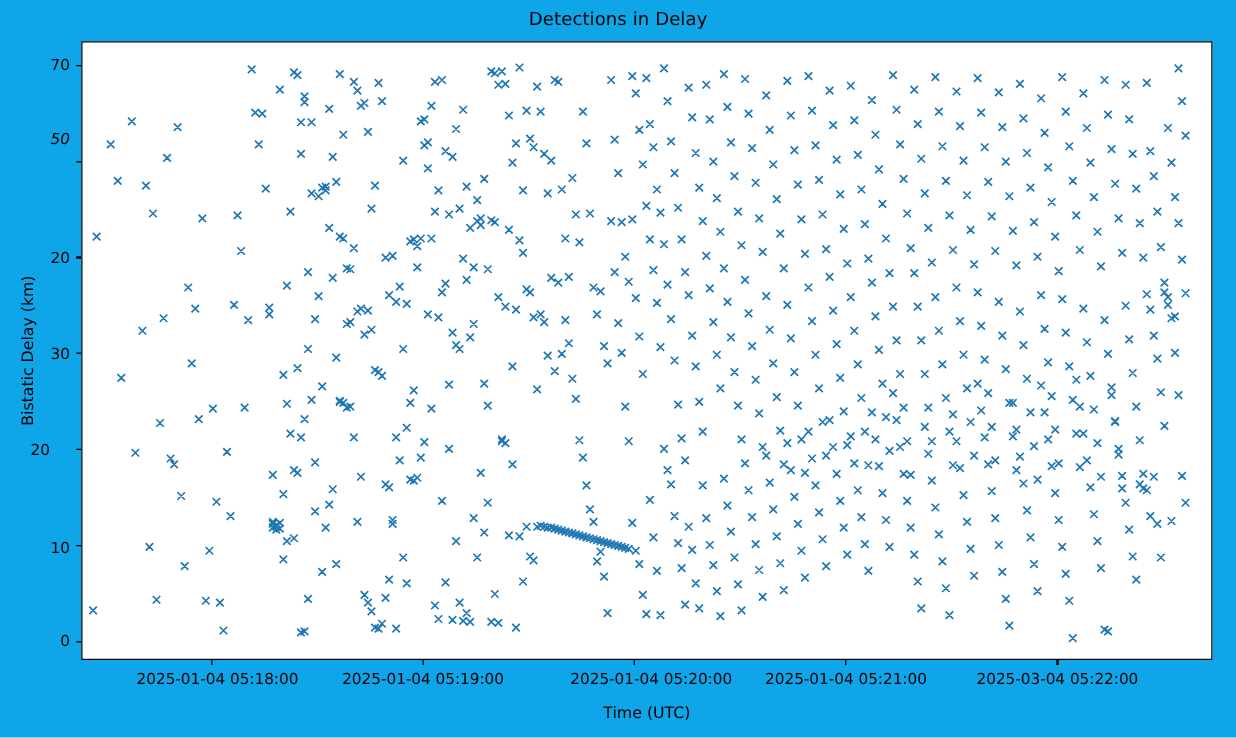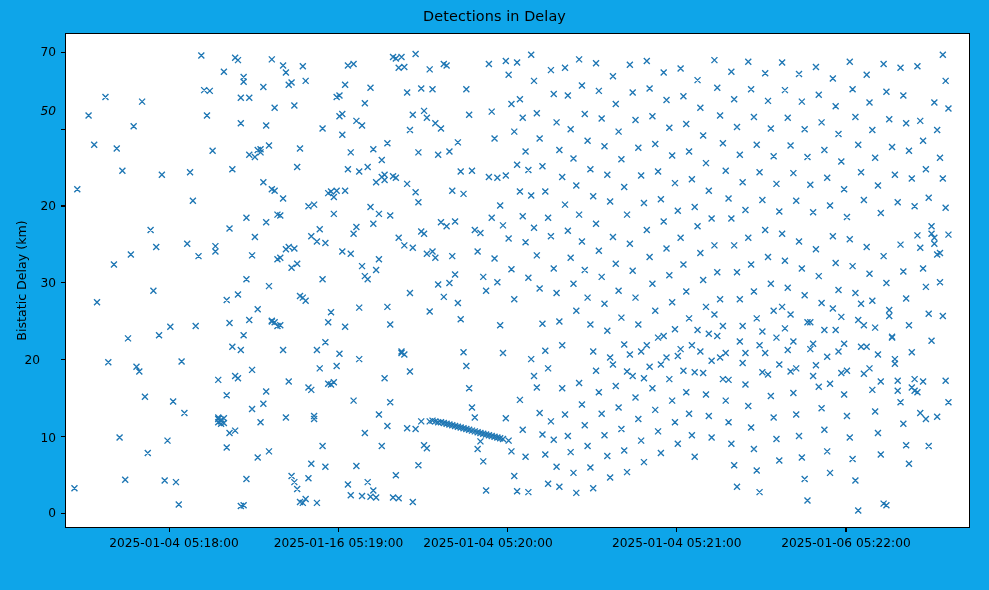--- a/index.html
+++ b/index.html
@@ -95,46 +95,47 @@
   }
 </style>
 </head>
 <body>
 
 <div id="figure">
 
   <div id="chart-title">Detections in Delay</div>
 
   <div id="ylabel">Bistatic Delay (km)</div>
+  <div id="xlabel">Time (UTC)</div>
 
   <div id="tick-layer">
       <div class="tick-mark ytick-mark" style="top: 512.896px;"></div>
       <div class="tick-label ytick-label" style="top: 513.396px; left: 20px; width: 36px;">0</div>
       <div class="tick-mark ytick-mark" style="top: 436.033px;"></div>
       <div class="tick-label ytick-label" style="top: 438px; left: 20px; width: 36px;">10</div>
       <div class="tick-mark ytick-mark" style="top: 359.169px;"></div>
       <div class="tick-label ytick-label" style="top: 359.669px; left: 4px; width: 36px;">20</div>
       <div class="tick-mark ytick-mark" style="top: 282.306px;"></div>
       <div class="tick-label ytick-label" style="top: 282.806px; left: 20px; width: 36px;">30</div>
       <div class="tick-mark ytick-mark" style="top: 205.443px;"></div>
       <div class="tick-label ytick-label" style="top: 205.943px; left: 20px; width: 36px;">20</div>
       <div class="tick-mark ytick-mark" style="top: 128.579px;"></div>
       <div class="tick-label ytick-label" style="top: 111px; left: 20px; width: 36px; font-style: italic;">50</div>
       <div class="tick-mark ytick-mark" style="top: 51.7158px;"></div>
       <div class="tick-label ytick-label" style="top: 52.2158px; left: 20px; width: 36px;">70</div>
       <div class="tick-mark xtick-mark" style="left: 168.815px;"></div>
       <div class="tick-label xtick-label" style="left: 174px; top: 536px;">2025-01-04 05:18:00</div>
       <div class="tick-mark xtick-mark" style="left: 337.974px;"></div>
-      <div class="tick-label xtick-label" style="left: 338.474px; top: 536px;">2025-01-16 05:19:00</div>
+      <div class="tick-label xtick-label" style="left: 338.474px; top: 536px;">2025-01-04 05:19:00</div>
       <div class="tick-mark xtick-mark" style="left: 507.132px;"></div>
-      <div class="tick-label xtick-label" style="left: 488px; top: 536px;">2025-01-04 05:20:00</div>
+      <div class="tick-label xtick-label" style="left: 521px; top: 536px;">2025-01-04 05:20:00</div>
       <div class="tick-mark xtick-mark" style="left: 676.291px;"></div>
       <div class="tick-label xtick-label" style="left: 676.791px; top: 536px;">2025-01-04 05:21:00</div>
       <div class="tick-mark xtick-mark" style="left: 845.45px;"></div>
-      <div class="tick-label xtick-label" style="left: 845.95px; top: 536px;">2025-01-06 05:22:00</div>
+      <div class="tick-label xtick-label" style="left: 845.95px; top: 536px;">2025-03-04 05:22:00</div>
     </div>
 
   <div id="axes">
     <svg id="plot-canvas" width="905" height="495" viewBox="0 0 905 495">
         <g stroke="#1f77b4" stroke-width="1.35" stroke-linecap="butt" fill="none">
           <path d="M5.46,451.26L11.46,457.26M5.46,457.26L11.46,451.26M8.28,152.26L14.28,158.26M8.28,158.26L14.28,152.26M19.55,78.48L25.55,84.48M19.55,84.48L25.55,78.48M25.19,107.68L31.19,113.68M25.19,113.68L31.19,107.68M28.01,265.25L34.01,271.25M28.01,271.25L34.01,265.25M36.47,60.03L42.47,66.03M36.47,66.03L42.47,60.03M39.29,325.21L45.29,331.21M39.29,331.21L45.29,325.21M44.93,227.59L50.93,233.59M44.93,233.59L50.93,227.59M47.75,111.53L53.75,117.53M47.75,117.53L53.75,111.53M50.57,400.53L56.57,406.53M50.57,406.53L56.57,400.53M53.39,133.82L59.39,139.82M53.39,139.82L59.39,133.82M56.21,442.81L62.21,448.81M56.21,448.81L62.21,442.81M59.02,301.38L65.02,307.38M59.02,307.38L65.02,301.38M61.84,217.60L67.84,223.60M61.84,223.60L67.84,217.60M64.66,89.24L70.66,95.24M64.66,95.24L70.66,89.24M67.48,329.82L73.48,335.82M67.48,335.82L73.48,329.82M70.30,334.43L76.30,340.43M70.30,340.43L76.30,334.43M73.12,64.64L79.12,70.64M73.12,70.64L79.12,64.64M75.94,359.80L81.94,365.80M75.94,365.80L81.94,359.80M78.76,415.91L84.76,421.91M78.76,421.91L84.76,415.91M81.58,193.00L87.58,199.00M81.58,199.00L87.58,193.00M84.40,253.72L90.40,259.72M84.40,259.72L90.40,253.72M87.22,209.91L93.22,215.91M87.22,215.91L93.22,209.91M90.04,298.30L96.04,304.30M90.04,304.30L96.04,298.30M92.86,137.66L98.86,143.66M92.86,143.66L98.86,137.66M95.68,443.58L101.68,449.58M95.68,449.58L101.68,443.58M98.50,403.61L104.50,409.61M98.50,409.61L104.50,403.61M101.31,289.85L107.31,295.85M101.31,295.85L107.31,289.85M104.13,364.41L110.13,370.41M104.13,370.41L110.13,364.41M106.95,445.11L112.95,451.11M106.95,451.11L112.95,445.11M109.77,467.40L115.77,473.40M109.77,473.40L115.77,467.40M112.59,324.44L118.59,330.44M112.59,330.44L118.59,324.44M115.41,375.94L121.41,381.94M115.41,381.94L121.41,375.94M118.23,206.84L124.23,212.84M118.23,212.84L124.23,206.84M121.05,135.35L127.05,141.35M121.05,141.35L127.05,135.35M123.87,163.79L129.87,169.79M123.87,169.79L129.87,163.79M126.69,289.08L132.69,295.08M126.69,295.08L132.69,289.08M129.51,219.14L135.51,225.14M129.51,225.14L135.51,219.14M132.33,18.52L138.33,24.52M132.33,24.52L138.33,18.52M135.15,53.11L141.15,59.11M135.15,59.11L141.15,53.11M137.97,78.48L143.97,84.48M137.97,84.48L143.97,78.48M140.79,53.88L146.79,59.88M140.79,59.88L146.79,53.88M143.60,113.83L149.60,119.83M143.60,119.83L149.60,113.83M146.42,214.52L152.42,220.52M146.42,220.52L152.42,214.52M146.42,209.14L152.42,215.14M146.42,215.14L152.42,209.14M149.24,342.89L155.24,348.89M149.24,348.89L155.24,342.89M149.24,385.16L155.24,391.16M149.24,391.16L155.24,385.16M149.24,382.09L155.24,388.09M149.24,388.09L155.24,382.09M149.24,380.55L155.24,386.55M149.24,386.55L155.24,380.55M152.06,383.62L158.06,389.62M152.06,389.62L158.06,383.62M152.06,386.70L158.06,392.70M152.06,392.70L158.06,386.70M152.06,382.85L158.06,388.85M152.06,388.85L158.06,382.85M152.06,384.39L158.06,390.39M152.06,390.39L158.06,384.39M154.88,385.93L160.88,391.93M154.88,391.93L160.88,385.93M154.88,381.32L160.88,387.32M154.88,387.32L160.88,381.32M154.88,34.66L160.88,40.66M154.88,40.66L160.88,34.66M157.70,262.95L163.70,268.95M157.70,268.95L163.70,262.95M157.70,358.26L163.70,364.26M157.70,364.26L163.70,358.26M157.70,410.52L163.70,416.52M157.70,416.52L163.70,410.52M160.52,191.46L166.52,197.46M160.52,197.46L166.52,191.46M160.52,286.01L166.52,292.01M160.52,292.01L166.52,286.01M160.52,395.92L166.52,401.92M160.52,401.92L166.52,395.92M163.34,309.83L169.34,315.83M163.34,315.83L169.34,309.83M163.34,132.28L169.34,138.28M163.34,138.28L169.34,132.28M166.16,20.83L172.16,26.83M166.16,26.83L172.16,20.83M166.16,339.04L172.16,345.04M166.16,345.04L172.16,339.04M166.16,393.61L172.16,399.61M166.16,399.61L172.16,393.61M168.98,23.13L174.98,29.13M168.98,29.13L174.98,23.13M168.98,257.57L174.98,263.57M168.98,263.57L174.98,257.57M168.98,341.35L174.98,347.35M168.98,347.35L174.98,341.35M171.80,60.80L177.80,66.80M171.80,66.80L177.80,60.80M171.80,86.16L177.80,92.16M171.80,92.16L177.80,86.16M171.80,312.91L177.80,318.91M171.80,318.91L177.80,312.91M171.80,468.94L177.80,474.94M171.80,474.94L177.80,468.94M174.62,40.04L180.62,46.04M174.62,46.04L180.62,40.04M174.62,44.66L180.62,50.66M174.62,50.66L180.62,44.66M174.62,298.30L180.62,304.30M174.62,304.30L180.62,298.30M174.62,468.17L180.62,474.17M174.62,474.17L180.62,468.17M177.44,180.70L183.44,186.70M177.44,186.70L183.44,180.70M177.44,242.19L183.44,248.19M177.44,248.19L183.44,242.19M177.44,442.04L183.44,448.04M177.44,448.04L183.44,442.04M180.26,60.80L186.26,66.80M180.26,66.80L186.26,60.80M180.26,117.68L186.26,123.68M180.26,123.68L186.26,117.68M180.26,282.93L186.26,288.93M180.26,288.93L186.26,282.93M183.07,218.37L189.07,224.37M183.07,224.37L189.07,218.37M183.07,332.89L189.07,338.89M183.07,338.89L189.07,332.89M183.07,372.09L189.07,378.09M183.07,378.09L189.07,372.09M185.89,199.92L191.89,205.92M185.89,205.92L191.89,199.92M185.89,119.98L191.89,125.98M185.89,125.98L191.89,119.98M188.71,113.06L194.71,119.06M188.71,119.06L194.71,113.06M188.71,272.17L194.71,278.17M188.71,278.17L194.71,272.17M188.71,420.52L194.71,426.52M188.71,426.52L194.71,420.52M191.53,112.30L197.53,118.30M191.53,118.30L197.53,112.30M191.53,115.37L197.53,121.37M191.53,121.37L197.53,115.37M191.53,385.16L197.53,391.16M191.53,391.16L197.53,385.16M194.35,50.04L200.35,56.04M194.35,56.04L200.35,50.04M194.35,145.35L200.35,151.35M194.35,151.35L200.35,145.35M194.35,366.71L200.35,372.71M194.35,372.71L200.35,366.71M197.17,88.47L203.17,94.47M197.17,94.47L203.17,88.47M197.17,185.32L203.17,191.32M197.17,191.32L203.17,185.32M197.17,354.41L203.17,360.41M197.17,360.41L203.17,354.41M199.99,108.45L205.99,114.45M199.99,114.45L205.99,108.45M199.99,249.11L205.99,255.11M199.99,255.11L205.99,249.11M199.99,414.37L205.99,420.37M199.99,420.37L205.99,414.37M202.81,22.36L208.81,28.36M202.81,28.36L208.81,22.36M202.81,152.26L208.81,158.26M202.81,158.26L208.81,152.26M202.81,284.47L208.81,290.47M202.81,290.47L208.81,284.47M202.81,283.70L208.81,289.70M202.81,289.70L208.81,283.70M205.63,70.79L211.63,76.79M205.63,76.79L211.63,70.79M205.63,153.80L211.63,159.80M205.63,159.80L211.63,153.80M205.63,285.24L211.63,291.24M205.63,291.24L211.63,285.24M208.45,177.63L214.45,183.63M208.45,183.63L214.45,177.63M208.45,222.21L214.45,228.21M208.45,228.21L214.45,222.21M208.45,289.08L214.45,295.08M208.45,295.08L214.45,289.08M211.27,178.40L217.27,184.40M211.27,184.40L217.27,178.40M211.27,220.67L217.27,226.67M211.27,226.67L217.27,220.67M211.27,288.31L217.27,294.31M211.27,294.31L217.27,288.31M214.09,28.51L220.09,34.51M214.09,34.51L220.09,28.51M214.09,161.49L220.09,167.49M214.09,167.49L220.09,161.49M214.09,312.91L220.09,318.91M214.09,318.91L220.09,312.91M216.91,35.43L222.91,41.43M216.91,41.43L222.91,35.43M216.91,212.22L222.91,218.22M216.91,218.22L222.91,212.22M216.91,380.55L222.91,386.55M216.91,386.55L222.91,380.55M219.73,47.73L225.73,53.73M219.73,53.73L225.73,47.73M219.73,209.91L225.73,215.91M219.73,215.91L225.73,209.91M219.73,344.42L225.73,350.42M219.73,350.42L225.73,344.42M222.55,45.42L228.55,51.42M222.55,51.42L228.55,45.42M222.55,230.66L228.55,236.66M222.55,236.66L228.55,230.66M222.55,438.96L228.55,444.96M222.55,444.96L228.55,438.96M225.36,68.48L231.36,74.48M225.36,74.48L231.36,68.48M225.36,211.45L231.36,217.45M225.36,217.45L231.36,211.45M225.36,445.11L231.36,451.11M225.36,451.11L231.36,445.11M228.18,129.97L234.18,135.97M228.18,135.97L234.18,129.97M228.18,226.82L234.18,232.82M228.18,232.82L234.18,226.82M228.18,452.03L234.18,458.03M228.18,458.03L234.18,452.03M231.00,111.53L237.00,117.53M231.00,117.53L237.00,111.53M231.00,259.10L237.00,265.10M231.00,265.10L237.00,259.10M231.00,465.10L237.00,471.10M231.00,471.10L237.00,465.10M233.82,29.28L239.82,35.28M233.82,35.28L239.82,29.28M233.82,260.64L239.82,266.64M233.82,266.64L239.82,260.64M233.82,465.87L239.82,471.87M233.82,471.87L239.82,465.87M236.64,43.89L242.64,49.89M236.64,49.89L242.64,43.89M236.64,263.72L242.64,269.72M236.64,269.72L242.64,263.72M236.64,462.02L242.64,468.02M236.64,468.02L242.64,462.02M239.46,169.17L245.46,175.17M239.46,175.17L245.46,169.17M239.46,350.57L245.46,356.57M239.46,356.57L245.46,350.57M239.46,441.27L245.46,447.27M239.46,447.27L245.46,441.27M242.28,199.15L248.28,205.15M242.28,205.15L248.28,199.15M242.28,352.88L248.28,358.88M242.28,358.88L248.28,352.88M242.28,426.67L248.28,432.67M242.28,432.67L248.28,426.67M245.10,167.64L251.10,173.64M245.10,173.64L251.10,167.64M245.10,379.01L251.10,385.01M245.10,385.01L251.10,379.01M245.10,382.09L251.10,388.09M245.10,388.09L251.10,382.09M247.92,204.53L253.92,210.53M247.92,210.53L253.92,204.53M247.92,312.91L253.92,318.91M247.92,318.91L253.92,312.91M247.92,465.87L253.92,471.87M247.92,471.87L253.92,465.87M250.74,192.23L256.74,198.23M250.74,198.23L256.74,192.23M250.74,331.36L256.74,337.36M250.74,337.36L256.74,331.36M253.56,91.54L259.56,97.54M253.56,97.54L259.56,91.54M253.56,242.19L259.56,248.19M253.56,248.19L259.56,242.19M253.56,408.99L259.56,414.99M253.56,414.99L259.56,408.99M256.38,206.07L262.38,212.07M256.38,212.07L262.38,206.07M256.38,305.22L262.38,311.22M256.38,311.22L262.38,305.22M256.38,429.74L262.38,435.74M256.38,435.74L262.38,429.74M259.20,156.11L265.20,162.11M259.20,162.11L265.20,156.11M259.20,285.24L265.20,291.24M259.20,291.24L265.20,285.24M259.20,346.73L265.20,352.73M259.20,352.73L265.20,346.73M262.02,154.57L268.02,160.57M262.02,160.57L268.02,154.57M262.02,275.25L268.02,281.25M262.02,281.25L268.02,275.25M262.02,347.50L268.02,353.50M262.02,353.50L268.02,347.50M264.83,159.95L270.83,165.95M264.83,165.95L270.83,159.95M264.83,176.86L270.83,182.86M264.83,182.86L270.83,176.86M264.83,345.19L270.83,351.19M264.83,351.19L270.83,345.19M267.65,60.03L273.65,66.03M267.65,66.03L273.65,60.03M267.65,153.80L273.65,159.80M267.65,159.80L273.65,153.80M267.65,329.05L273.65,335.05M267.65,335.05L273.65,329.05M270.47,58.49L276.47,64.49M270.47,64.49L276.47,58.49M270.47,79.24L276.47,85.24M270.47,85.24L276.47,79.24M270.47,316.75L276.47,322.75M270.47,322.75L276.47,316.75M273.29,97.69L279.29,103.69M273.29,103.69L279.29,97.69M273.29,76.94L279.29,82.94M273.29,82.94L279.29,76.94M273.29,214.52L279.29,220.52M273.29,220.52L279.29,214.52M276.11,47.73L282.11,53.73M276.11,53.73L282.11,47.73M276.11,153.80L282.11,159.80M276.11,159.80L282.11,153.80M276.11,289.85L282.11,295.85M276.11,295.85L282.11,289.85M278.93,28.51L284.93,34.51M278.93,34.51L284.93,28.51M278.93,132.28L284.93,138.28M278.93,138.28L284.93,132.28M278.93,447.42L284.93,453.42M278.93,453.42L284.93,447.42M281.75,115.37L287.75,121.37M281.75,121.37L287.75,115.37M281.75,216.83L287.75,222.83M281.75,222.83L287.75,216.83M281.75,458.18L287.75,464.18M281.75,464.18L287.75,458.18M284.57,26.98L290.57,32.98M284.57,32.98L290.57,26.98M284.57,196.84L290.57,202.84M284.57,202.84L290.57,196.84M284.57,363.64L290.57,369.64M284.57,369.64L290.57,363.64M287.39,83.86L293.39,89.86M287.39,89.86L293.39,83.86M287.39,189.93L293.39,195.93M287.39,195.93L293.39,189.93M287.39,428.97L293.39,434.97M287.39,434.97L293.39,428.97M290.21,134.59L296.21,140.59M290.21,140.59L296.21,134.59M290.21,270.63L296.21,276.63M290.21,276.63L296.21,270.63M290.21,322.13L296.21,328.13M290.21,328.13L296.21,322.13M293.03,88.47L299.03,94.47M293.03,94.47L299.03,88.47M293.03,229.13L299.03,235.13M293.03,235.13L299.03,229.13M293.03,458.95L299.03,464.95M293.03,464.95L299.03,458.95M295.85,66.18L301.85,72.18M295.85,72.18L301.85,66.18M295.85,239.12L301.85,245.12M295.85,245.12L301.85,239.12M295.85,395.92L301.85,401.92M295.85,401.92L301.85,395.92M298.67,129.97L304.67,135.97M298.67,135.97L304.67,129.97M298.67,242.19L304.67,248.19M298.67,248.19L304.67,242.19M298.67,445.11L304.67,451.11M298.67,451.11L304.67,445.11M301.49,50.80L307.49,56.80M301.49,56.80L307.49,50.80M301.49,169.94L307.49,175.94M301.49,175.94L307.49,169.94M301.49,459.72L307.49,465.72M301.49,465.72L307.49,459.72M304.31,112.30L310.31,118.30M304.31,118.30L310.31,112.30M304.31,186.85L310.31,192.85M304.31,192.85L310.31,186.85M304.31,453.57L310.31,459.57M304.31,459.57L310.31,453.57M307.12,145.35L313.12,151.35M307.12,151.35L313.12,145.35M307.12,232.97L313.12,238.97M307.12,238.97L313.12,232.97M307.12,460.49L313.12,466.49M307.12,466.49L313.12,460.49M309.94,176.86L315.94,182.86M309.94,182.86L315.94,176.86M309.94,222.21L315.94,228.21M309.94,228.21L315.94,222.21M309.94,377.47L315.94,383.47M309.94,383.47L315.94,377.47M312.76,123.06L318.76,129.06M312.76,129.06L318.76,123.06M312.76,139.97L318.76,145.97M312.76,145.97L318.76,139.97M312.76,408.99L318.76,414.99M312.76,414.99L318.76,408.99M315.58,143.04L321.58,149.04M315.58,149.04L321.58,143.04M315.58,137.66L321.58,143.66M315.58,143.66L321.58,137.66M315.58,341.35L321.58,347.35M315.58,347.35L321.58,341.35M318.40,106.15L324.40,112.15M318.40,112.15L324.40,106.15M318.40,269.86L324.40,275.86M318.40,275.86L324.40,269.86M318.40,389.00L324.40,395.00M318.40,395.00L324.40,389.00M321.22,178.40L327.22,184.40M321.22,184.40L327.22,178.40M321.22,287.54L327.22,293.54M321.22,293.54L327.22,287.54M321.22,365.18L327.22,371.18M321.22,371.18L327.22,365.18M324.04,20.06L330.04,26.06M324.04,26.06L330.04,20.06M324.04,139.20L330.04,145.20M324.04,145.20L330.04,139.20M324.04,460.49L330.04,466.49M324.04,466.49L330.04,460.49M326.86,21.60L332.86,27.60M326.86,27.60L332.86,21.60M326.86,140.73L332.86,146.73M326.86,146.73L332.86,140.73M326.86,438.20L332.86,444.20M326.86,444.20L332.86,438.20M329.68,30.82L335.68,36.82M329.68,36.82L335.68,30.82M329.68,200.69L335.68,206.69M329.68,206.69L335.68,200.69M329.68,461.25L335.68,467.25M329.68,467.25L335.68,461.25M332.50,20.06L338.50,26.06M332.50,26.06L338.50,20.06M332.50,314.45L338.50,320.45M332.50,320.45L338.50,314.45M332.50,315.98L338.50,321.98M332.50,321.98L338.50,315.98M335.32,30.05L341.32,36.05M335.32,36.05L341.32,30.05M335.32,208.37L341.32,214.37M335.32,214.37L341.32,208.37M335.32,317.52L341.32,323.52M335.32,323.52L341.32,317.52M338.14,55.42L344.14,61.42M338.14,61.42L344.14,55.42M338.14,146.88L344.14,152.88M338.14,152.88L344.14,146.88M338.14,391.31L344.14,397.31M338.14,397.31L344.14,391.31M340.96,93.08L346.96,99.08M340.96,99.08L346.96,93.08M340.96,256.03L346.96,262.03M340.96,262.03L346.96,256.03M340.96,334.43L346.96,340.43M340.96,340.43L346.96,334.43M343.78,77.71L349.78,83.71M343.78,83.71L349.78,77.71M343.78,210.68L349.78,216.68M343.78,216.68L349.78,210.68M343.78,465.10L349.78,471.10M343.78,471.10L349.78,465.10M346.60,16.98L352.60,22.98M346.60,22.98L352.60,16.98M346.60,155.34L352.60,161.34M346.60,161.34L352.60,155.34M346.60,392.08L352.60,398.08M346.60,398.08L352.60,392.08M349.41,115.37L355.41,121.37M349.41,121.37L355.41,115.37M349.41,165.33L355.41,171.33M349.41,171.33L355.41,165.33M349.41,428.20L355.41,434.20M349.41,434.20L355.41,428.20M352.23,51.57L358.23,57.57M352.23,57.57L358.23,51.57M352.23,194.54L358.23,200.54M352.23,200.54L358.23,194.54M352.23,384.39L358.23,390.39M352.23,390.39L358.23,384.39M355.05,73.86L361.05,79.86M355.05,79.86L361.05,73.86M355.05,196.84L361.05,202.84M355.05,202.84L361.05,196.84M355.05,408.22L361.05,414.22M355.05,414.22L361.05,408.22M357.87,80.78L363.87,86.78M357.87,86.78L363.87,80.78M357.87,216.83L363.87,222.83M357.87,222.83L363.87,216.83M357.87,411.29L363.87,417.29M357.87,417.29L363.87,411.29M360.69,32.36L366.69,38.36M360.69,38.36L366.69,32.36M360.69,274.48L366.69,280.48M360.69,280.48L366.69,274.48M360.69,384.39L366.69,390.39M360.69,390.39L366.69,384.39M363.51,52.34L369.51,58.34M363.51,58.34L369.51,52.34M363.51,214.52L369.51,220.52M363.51,220.52L369.51,214.52M363.51,383.62L369.51,389.62M363.51,389.62L369.51,383.62M366.33,86.16L372.33,92.16M366.33,92.16L372.33,86.16M366.33,220.67L372.33,226.67M366.33,226.67L372.33,220.67M366.33,384.39L372.33,390.39M366.33,390.39L372.33,384.39M369.15,117.68L375.15,123.68M369.15,123.68L375.15,117.68M369.15,247.57L375.15,253.57M369.15,253.57L375.15,247.57M369.15,385.16L375.15,391.16M369.15,391.16L375.15,385.16M371.97,91.54L377.97,97.54M371.97,97.54L377.97,91.54M371.97,185.32L377.97,191.32M371.97,191.32L377.97,185.32M371.97,385.16L377.97,391.16M371.97,391.16L377.97,385.16M374.79,26.98L380.79,32.98M374.79,32.98L380.79,26.98M374.79,259.87L380.79,265.87M374.79,265.87L380.79,259.87M374.79,385.93L380.79,391.93M374.79,391.93L380.79,385.93M377.61,28.51L383.61,34.51M377.61,34.51L383.61,28.51M377.61,189.16L383.61,195.16M377.61,195.16L383.61,189.16M377.61,386.70L383.61,392.70M377.61,392.70L383.61,386.70M380.43,114.60L386.43,120.60M380.43,120.60L386.43,114.60M380.43,246.04L386.43,252.04M380.43,252.04L386.43,246.04M380.43,387.47L386.43,393.47M380.43,393.47L386.43,387.47M383.25,153.80L389.25,159.80M383.25,159.80L389.25,153.80M383.25,219.14L389.25,225.14M383.25,225.14L389.25,219.14M383.25,388.23L389.25,394.23M383.25,394.23L389.25,388.23M386.07,184.55L392.07,190.55M386.07,190.55L392.07,184.55M386.07,237.58L392.07,243.58M386.07,243.58L392.07,237.58M386.07,389.00L392.07,395.00M386.07,395.00L392.07,389.00M388.88,105.38L394.88,111.38M388.88,111.38L394.88,105.38M388.88,266.02L394.88,272.02M388.88,272.02L394.88,266.02M388.88,389.77L394.88,395.77M388.88,395.77L394.88,389.77M391.70,134.59L397.70,140.59M391.70,140.59L397.70,134.59M391.70,282.16L397.70,288.16M391.70,288.16L397.70,282.16M391.70,390.54L397.70,396.54M391.70,396.54L397.70,390.54M394.52,156.88L400.52,162.88M394.52,162.88L400.52,156.88M394.52,315.21L400.52,321.21M394.52,321.21L400.52,315.21M394.52,391.31L400.52,397.31M394.52,397.31L400.52,391.31M397.34,52.34L403.34,58.34M397.34,58.34L403.34,52.34M397.34,329.05L403.34,335.05M397.34,335.05L403.34,329.05M397.34,392.08L403.34,398.08M397.34,398.08L403.34,392.08M400.16,77.71L406.16,83.71M400.16,83.71L406.16,77.71M400.16,351.34L406.16,357.34M400.16,357.34L406.16,351.34M400.16,392.85L406.16,398.85M400.16,398.85L406.16,392.85M402.98,133.82L408.98,139.82M402.98,139.82L408.98,133.82M402.98,370.56L408.98,376.56M402.98,376.56L408.98,370.56M402.98,393.61L408.98,399.61M402.98,399.61L408.98,393.61M405.80,193.00L411.80,199.00M405.80,199.00L411.80,193.00M405.80,380.55L411.80,386.55M405.80,386.55L411.80,380.55M405.80,394.38L411.80,400.38M405.80,400.38L411.80,394.38M408.62,214.52L414.62,220.52M408.62,220.52L414.62,214.52M408.62,412.06L414.62,418.06M408.62,418.06L414.62,412.06M408.62,395.15L414.62,401.15M408.62,401.15L414.62,395.15M411.44,196.08L417.44,202.08M411.44,202.08L417.44,196.08M411.44,404.38L417.44,410.38M411.44,410.38L417.44,404.38M411.44,395.92L417.44,401.92M411.44,401.92L417.44,395.92M414.26,239.89L420.26,245.89M414.26,245.89L420.26,239.89M414.26,424.36L420.26,430.36M414.26,430.36L420.26,424.36M414.26,396.69L420.26,402.69M414.26,402.69L420.26,396.69M417.08,253.72L423.08,259.72M417.08,259.72L423.08,253.72M417.08,453.57L423.08,459.57M417.08,459.57L423.08,453.57M417.08,397.46L423.08,403.46M417.08,403.46L423.08,397.46M419.90,26.98L425.90,32.98M419.90,32.98L425.90,26.98M419.90,139.97L425.90,145.97M419.90,145.97L425.90,139.97M419.90,398.23L425.90,404.23M419.90,404.23L425.90,398.23M422.72,74.63L428.72,80.63M422.72,80.63L428.72,74.63M422.72,180.70L428.72,186.70M422.72,186.70L428.72,180.70M422.72,399.00L428.72,405.00M422.72,405.00L428.72,399.00M425.54,101.53L431.54,107.53M425.54,107.53L431.54,101.53M425.54,221.44L431.54,227.44M425.54,227.44L431.54,221.44M425.54,399.76L431.54,405.76M425.54,405.76L431.54,399.76M428.36,140.73L434.36,146.73M428.36,146.73L434.36,140.73M428.36,245.27L434.36,251.27M428.36,251.27L434.36,245.27M428.36,400.53L434.36,406.53M428.36,406.53L434.36,400.53M431.17,168.41L437.17,174.41M431.17,174.41L437.17,168.41M431.17,288.31L437.17,294.31M431.17,294.31L437.17,288.31M431.17,401.30L437.17,407.30M431.17,407.30L437.17,401.30M433.99,188.39L439.99,194.39M433.99,194.39L439.99,188.39M433.99,315.98L439.99,321.98M433.99,321.98L439.99,315.98M433.99,402.07L439.99,408.07M433.99,408.07L439.99,402.07M436.81,23.90L442.81,29.90M436.81,29.90L442.81,23.90M436.81,138.43L442.81,144.43M436.81,144.43L442.81,138.43M436.81,381.32L442.81,387.32M436.81,387.32L442.81,381.32M439.63,37.74L445.63,43.74M439.63,43.74L445.63,37.74M439.63,201.46L445.63,207.46M439.63,207.46L445.63,201.46M439.63,403.61L445.63,409.61M439.63,409.61L445.63,403.61M442.45,66.95L448.45,72.95M442.45,72.95L448.45,66.95M442.45,232.20L448.45,238.20M442.45,238.20L448.45,232.20M442.45,414.37L448.45,420.37M442.45,420.37L448.45,414.37M445.27,94.62L451.27,100.62M445.27,100.62L451.27,94.62M445.27,262.18L451.27,268.18M445.27,268.18L451.27,262.18M445.27,438.96L451.27,444.96M445.27,444.96L451.27,438.96M448.09,25.44L454.09,31.44M448.09,31.44L454.09,25.44M448.09,127.67L454.09,133.67M448.09,133.67L454.09,127.67M448.09,454.34L454.09,460.34M448.09,460.34L454.09,454.34M450.91,62.33L456.91,68.33M450.91,68.33L456.91,62.33M450.91,154.57L456.91,160.57M450.91,160.57L456.91,154.57M450.91,362.87L456.91,368.87M450.91,368.87L456.91,362.87M453.73,80.78L459.73,86.78M453.73,86.78L459.73,80.78M453.73,179.17L459.73,185.17M453.73,185.17L459.73,179.17M453.73,392.85L459.73,398.85M453.73,398.85L459.73,392.85M456.55,114.60L462.55,120.60M456.55,120.60L462.55,114.60M456.55,205.30L462.55,211.30M456.55,211.30L462.55,205.30M456.55,419.75L462.55,425.75M456.55,425.75L462.55,419.75M459.37,133.05L465.37,139.05M459.37,139.05L465.37,133.05M459.37,240.66L465.37,246.66M459.37,246.66L465.37,240.66M459.37,455.11L465.37,461.11M459.37,461.11L465.37,455.11M462.19,17.75L468.19,23.75M462.19,23.75L468.19,17.75M462.19,158.41L468.19,164.41M462.19,164.41L468.19,158.41M462.19,322.13L468.19,328.13M462.19,328.13L468.19,322.13M465.01,43.89L471.01,49.89M465.01,49.89L471.01,43.89M465.01,190.70L471.01,196.70M465.01,196.70L471.01,190.70M465.01,339.04L471.01,345.04M465.01,345.04L471.01,339.04M467.83,76.17L473.83,82.17M467.83,82.17L473.83,76.17M467.83,218.37L473.83,224.37M467.83,224.37L473.83,218.37M467.83,350.57L473.83,356.57M467.83,356.57L473.83,350.57M470.64,101.53L476.64,107.53M470.64,107.53L476.64,101.53M470.64,251.42L476.64,257.42M470.64,257.42L476.64,251.42M470.64,375.94L476.64,381.94M470.64,381.94L476.64,375.94M473.46,129.20L479.46,135.20M473.46,135.20L479.46,129.20M473.46,286.77L479.46,292.77M473.46,292.77L479.46,286.77M473.46,397.46L479.46,403.46M473.46,403.46L479.46,397.46M476.28,154.57L482.28,160.57M476.28,160.57L482.28,154.57M476.28,313.68L482.28,319.68M476.28,319.68L482.28,313.68M476.28,417.44L482.28,423.44M476.28,423.44L482.28,417.44M479.10,180.70L485.10,186.70M479.10,186.70L485.10,180.70M479.10,331.36L485.10,337.36M479.10,337.36L485.10,331.36M479.10,446.65L485.10,452.65M479.10,452.65L485.10,446.65M481.92,33.13L487.92,39.13M481.92,39.13L487.92,33.13M481.92,199.15L487.92,205.15M481.92,205.15L487.92,199.15M481.92,384.39L487.92,390.39M481.92,390.39L487.92,384.39M484.74,56.95L490.74,62.95M484.74,62.95L490.74,56.95M484.74,231.43L490.74,237.43M484.74,237.43L490.74,231.43M484.74,402.84L490.74,408.84M484.74,408.84L490.74,402.84M487.56,85.39L493.56,91.39M487.56,91.39L493.56,85.39M487.56,256.03L493.56,262.03M487.56,262.03L493.56,256.03M487.56,429.74L493.56,435.74M487.56,435.74L493.56,429.74M490.38,113.06L496.38,119.06M490.38,119.06L496.38,113.06M490.38,284.47L496.38,290.47M490.38,290.47L496.38,284.47M490.38,449.73L496.38,455.73M490.38,455.73L496.38,449.73M493.20,139.97L499.20,145.97M493.20,145.97L499.20,139.97M493.20,308.30L499.20,314.30M493.20,314.30L499.20,308.30M493.20,351.34L499.20,357.34M493.20,357.34L499.20,351.34M496.02,30.82L502.02,36.82M496.02,36.82L502.02,30.82M496.02,167.64L502.02,173.64M496.02,173.64L502.02,167.64M496.02,377.47L502.02,383.47M496.02,383.47L502.02,377.47M498.84,58.49L504.84,64.49M498.84,64.49L504.84,58.49M498.84,193.77L504.84,199.77M498.84,199.77L504.84,193.77M498.84,399.00L504.84,405.00M498.84,405.00L504.84,399.00M501.66,92.31L507.66,98.31M501.66,98.31L507.66,92.31M501.66,220.67L507.66,226.67M501.66,226.67L507.66,220.67M501.66,415.14L507.66,421.14M501.66,421.14L507.66,415.14M504.48,121.52L510.48,127.52M504.48,127.52L510.48,121.52M504.48,246.81L510.48,252.81M504.48,252.81L510.48,246.81M504.48,435.89L510.48,441.89M504.48,441.89L510.48,435.89M507.30,148.42L513.30,154.42M507.30,154.42L513.30,148.42M507.30,273.71L513.30,279.71M507.30,279.71L513.30,273.71M507.30,455.87L513.30,461.87M507.30,461.87L513.30,455.87M510.12,22.36L516.12,28.36M510.12,28.36L516.12,22.36M510.12,177.63L516.12,183.63M510.12,183.63L516.12,177.63M510.12,345.96L516.12,351.96M510.12,351.96L516.12,345.96M512.93,48.50L518.93,54.50M512.93,54.50L518.93,48.50M512.93,204.53L518.93,210.53M512.93,210.53L518.93,204.53M512.93,367.48L518.93,373.48M512.93,373.48L518.93,367.48M515.75,76.94L521.75,82.94M515.75,82.94L521.75,76.94M515.75,232.97L521.75,238.97M515.75,238.97L521.75,232.97M515.75,388.23L521.75,394.23M515.75,394.23L521.75,388.23M518.57,103.84L524.57,109.84M518.57,109.84L524.57,103.84M518.57,260.64L524.57,266.64M518.57,266.64L524.57,260.64M518.57,408.99L524.57,414.99M518.57,414.99L524.57,408.99M521.39,132.28L527.39,138.28M521.39,138.28L527.39,132.28M521.39,287.54L527.39,293.54M521.39,293.54L527.39,287.54M521.39,430.51L527.39,436.51M521.39,436.51L527.39,430.51M524.21,159.18L530.21,165.18M524.21,165.18L530.21,159.18M524.21,314.45L530.21,320.45M524.21,320.45L530.21,314.45M524.21,451.26L530.21,457.26M524.21,457.26L530.21,451.26M527.03,26.21L533.03,32.21M527.03,32.21L533.03,26.21M527.03,186.85L533.03,192.85M527.03,192.85L533.03,186.85M527.03,333.66L533.03,339.66M527.03,339.66L533.03,333.66M529.85,53.88L535.85,59.88M529.85,59.88L535.85,53.88M529.85,213.75L535.85,219.75M529.85,219.75L535.85,213.75M529.85,355.18L535.85,361.18M529.85,361.18L535.85,355.18M532.67,81.55L538.67,87.55M532.67,87.55L538.67,81.55M532.67,239.89L538.67,245.89M532.67,245.89L538.67,239.89M532.67,376.70L538.67,382.70M532.67,382.70L538.67,376.70M535.49,109.22L541.49,115.22M535.49,115.22L541.49,109.22M535.49,266.79L541.49,272.79M535.49,272.79L541.49,266.79M535.49,398.23L541.49,404.23M535.49,404.23L541.49,398.23M538.31,137.66L544.31,143.66M538.31,143.66L544.31,137.66M538.31,293.69L544.31,299.69M538.31,299.69L544.31,293.69M538.31,418.98L544.31,424.98M538.31,424.98L544.31,418.98M541.13,164.56L547.13,170.56M541.13,170.56L547.13,164.56M541.13,320.59L547.13,326.59M541.13,326.59L547.13,320.59M541.13,440.50L547.13,446.50M541.13,446.50L547.13,440.50M543.95,39.27L549.95,45.27M543.95,45.27L549.95,39.27M543.95,199.92L549.95,205.92M543.95,205.92L549.95,199.92M543.95,327.51L549.95,333.51M543.95,333.51L549.95,327.51M546.77,66.95L552.77,72.95M546.77,72.95L552.77,66.95M546.77,226.82L552.77,232.82M546.77,232.82L552.77,226.82M546.77,349.03L552.77,355.03M546.77,355.03L552.77,349.03M549.59,94.62L555.59,100.62M549.59,100.62L555.59,94.62M549.59,253.72L555.59,259.72M549.59,259.72L555.59,253.72M549.59,370.56L555.59,376.56M549.59,376.56L555.59,370.56M552.40,122.29L558.40,128.29M552.40,128.29L558.40,122.29M552.40,280.63L558.40,286.63M552.40,286.63L558.40,280.63M552.40,392.08L558.40,398.08M552.40,398.08L558.40,392.08M555.22,149.96L561.22,155.96M555.22,155.96L561.22,149.96M555.22,307.53L561.22,313.53M555.22,313.53L561.22,307.53M555.22,413.60L561.22,419.60M555.22,419.60L561.22,413.60M558.04,177.63L564.04,183.63M558.04,183.63L564.04,177.63M558.04,334.43L564.04,340.43M558.04,340.43L564.04,334.43M558.04,435.12L564.04,441.12M558.04,441.12L564.04,435.12M560.86,27.75L566.86,33.75M560.86,33.75L566.86,27.75M560.86,206.84L566.86,212.84M560.86,212.84L566.86,206.84M560.86,317.52L566.86,323.52M560.86,323.52L566.86,317.52M563.68,55.42L569.68,61.42M563.68,61.42L569.68,55.42M563.68,233.74L569.68,239.74M563.68,239.74L569.68,233.74M563.68,339.04L569.68,345.04M563.68,345.04L569.68,339.04M566.50,83.09L572.50,89.09M566.50,89.09L572.50,83.09M566.50,260.64L572.50,266.64M566.50,266.64L572.50,260.64M566.50,360.56L572.50,366.56M566.50,366.56L572.50,360.56M569.32,110.76L575.32,116.76M569.32,116.76L575.32,110.76M569.32,287.54L575.32,293.54M569.32,293.54L575.32,287.54M569.32,382.09L575.32,388.09M569.32,388.09L575.32,382.09M572.14,138.43L578.14,144.43M572.14,144.43L578.14,138.43M572.14,314.45L578.14,320.45M572.14,320.45L578.14,314.45M572.14,403.61L578.14,409.61M572.14,409.61L578.14,403.61M574.96,166.10L580.96,172.10M574.96,172.10L580.96,166.10M574.96,341.35L580.96,347.35M574.96,347.35L580.96,341.35M574.96,425.13L580.96,431.13M574.96,431.13L580.96,425.13M577.78,23.90L583.78,29.90M577.78,29.90L583.78,23.90M577.78,193.00L583.78,199.00M577.78,199.00L583.78,193.00M577.78,308.30L583.78,314.30M577.78,314.30L583.78,308.30M580.60,51.57L586.60,57.57M580.60,57.57L586.60,51.57M580.60,219.90L586.60,225.90M580.60,225.90L586.60,219.90M580.60,329.82L586.60,335.82M580.60,335.82L586.60,329.82M583.42,79.24L589.42,85.24M583.42,85.24L589.42,79.24M583.42,246.81L589.42,252.81M583.42,252.81L589.42,246.81M583.42,351.34L589.42,357.34M583.42,357.34L589.42,351.34M586.24,106.91L592.24,112.91M586.24,112.91L592.24,106.91M586.24,273.71L592.24,279.71M586.24,279.71L592.24,273.71M586.24,372.86L592.24,378.86M586.24,378.86L592.24,372.86M589.06,134.59L595.06,140.59M589.06,140.59L595.06,134.59M589.06,300.61L595.06,306.61M589.06,306.61L595.06,300.61M589.06,394.38L595.06,400.38M589.06,400.38L595.06,394.38M591.88,162.26L597.88,168.26M591.88,168.26L597.88,162.26M591.88,327.51L597.88,333.51M591.88,333.51L597.88,327.51M591.88,415.91L597.88,421.91M591.88,421.91L597.88,415.91M594.69,35.43L600.69,41.43M594.69,41.43L600.69,35.43M594.69,184.55L600.69,190.55M594.69,190.55L600.69,184.55M594.69,299.07L600.69,305.07M594.69,305.07L600.69,299.07M597.51,63.10L603.51,69.10M597.51,69.10L603.51,63.10M597.51,211.45L603.51,217.45M597.51,217.45L603.51,211.45M597.51,320.59L603.51,326.59M597.51,326.59L603.51,320.59M600.33,90.77L606.33,96.77M600.33,96.77L606.33,90.77M600.33,238.35L606.33,244.35M600.33,244.35L606.33,238.35M600.33,342.12L606.33,348.12M600.33,348.12L606.33,342.12M603.15,118.44L609.15,124.44M603.15,124.44L609.15,118.44M603.15,265.25L609.15,271.25M603.15,271.25L609.15,265.25M603.15,363.64L609.15,369.64M603.15,369.64L609.15,363.64M605.97,146.11L611.97,152.11M605.97,152.11L611.97,146.11M605.97,292.16L611.97,298.16M605.97,298.16L611.97,292.16M605.97,385.16L611.97,391.16M605.97,391.16L611.97,385.16M608.79,173.79L614.79,179.79M608.79,179.79L614.79,173.79M608.79,319.06L614.79,325.06M608.79,325.06L614.79,319.06M608.79,406.68L614.79,412.68M608.79,412.68L614.79,406.68M611.61,31.59L617.61,37.59M611.61,37.59L617.61,31.59M611.61,200.69L617.61,206.69M611.61,206.69L617.61,200.69M611.61,312.14L617.61,318.14M611.61,318.14L617.61,312.14M614.43,59.26L620.43,65.26M614.43,65.26L620.43,59.26M614.43,227.59L620.43,233.59M614.43,233.59L620.43,227.59M614.43,333.66L620.43,339.66M614.43,339.66L620.43,333.66M617.25,86.93L623.25,92.93M617.25,92.93L623.25,86.93M617.25,254.49L623.25,260.49M617.25,260.49L623.25,254.49M617.25,355.18L623.25,361.18M617.25,361.18L623.25,355.18M620.07,114.60L626.07,120.60M620.07,120.60L626.07,114.60M620.07,281.39L626.07,287.39M620.07,287.39L626.07,281.39M620.07,376.70L626.07,382.70M620.07,382.70L626.07,376.70M622.89,142.27L628.89,148.27M622.89,148.27L628.89,142.27M622.89,308.30L628.89,314.30M622.89,314.30L628.89,308.30M622.89,398.23L628.89,404.23M622.89,404.23L628.89,398.23M625.71,169.94L631.71,175.94M625.71,175.94L631.71,169.94M625.71,335.20L631.71,341.20M625.71,341.20L631.71,335.20M625.71,419.75L631.71,425.75M625.71,425.75L631.71,419.75M628.53,43.12L634.53,49.12M628.53,49.12L634.53,43.12M628.53,189.16L634.53,195.16M628.53,195.16L634.53,189.16M628.53,292.92L634.53,298.92M628.53,298.92L634.53,292.92M631.35,70.79L637.35,76.79M631.35,76.79L637.35,70.79M631.35,216.06L637.35,222.06M631.35,222.06L637.35,216.06M631.35,314.45L637.35,320.45M631.35,320.45L637.35,314.45M634.17,98.46L640.17,104.46M634.17,104.46L640.17,98.46M634.17,242.96L640.17,248.96M634.17,248.96L640.17,242.96M634.17,335.97L640.17,341.97M634.17,341.97L640.17,335.97M636.98,126.13L642.98,132.13M636.98,132.13L642.98,126.13M636.98,269.86L642.98,275.86M636.98,275.86L642.98,269.86M636.98,357.49L642.98,363.49M636.98,363.49L642.98,357.49M639.80,153.80L645.80,159.80M639.80,159.80L645.80,153.80M639.80,296.77L645.80,302.77M639.80,302.77L645.80,296.77M639.80,379.01L645.80,385.01M639.80,385.01L645.80,379.01M642.62,181.47L648.62,187.47M642.62,187.47L648.62,181.47M642.62,323.67L648.62,329.67M642.62,329.67L648.62,323.67M642.62,400.53L648.62,406.53M642.62,406.53L648.62,400.53M645.44,23.13L651.44,29.13M645.44,29.13L651.44,23.13M645.44,208.37L651.44,214.37M645.44,214.37L651.44,208.37M645.44,277.55L651.44,283.55M645.44,283.55L651.44,277.55M648.26,50.80L654.26,56.80M648.26,56.80L654.26,50.80M648.26,235.28L654.26,241.28M648.26,241.28L654.26,235.28M648.26,299.07L654.26,305.07M648.26,305.07L654.26,299.07M651.08,78.48L657.08,84.48M651.08,84.48L657.08,78.48M651.08,262.18L657.08,268.18M651.08,268.18L657.08,262.18M651.08,320.59L657.08,326.59M651.08,326.59L657.08,320.59M653.90,106.15L659.90,112.15M653.90,112.15L659.90,106.15M653.90,289.08L659.90,295.08M653.90,295.08L659.90,289.08M653.90,342.12L659.90,348.12M653.90,348.12L659.90,342.12M656.72,133.82L662.72,139.82M656.72,139.82L662.72,133.82M656.72,315.98L662.72,321.98M656.72,321.98L662.72,315.98M656.72,363.64L662.72,369.64M656.72,369.64L662.72,363.64M659.54,161.49L665.54,167.49M659.54,167.49L665.54,161.49M659.54,342.89L665.54,348.89M659.54,348.89L665.54,342.89M659.54,385.16L665.54,391.16M659.54,391.16L665.54,385.16M662.36,34.66L668.36,40.66M662.36,40.66L668.36,34.66M662.36,181.47L668.36,187.47M662.36,187.47L668.36,181.47M662.36,406.68L668.36,412.68M662.36,412.68L668.36,406.68M665.18,62.33L671.18,68.33M665.18,68.33L671.18,62.33M665.18,208.37L671.18,214.37M665.18,214.37L671.18,208.37M665.18,428.20L671.18,434.20M665.18,434.20L671.18,428.20M668.00,90.00L674.00,96.00M668.00,96.00L674.00,90.00M668.00,235.28L674.00,241.28M668.00,241.28L674.00,235.28M668.00,449.73L674.00,455.73M668.00,455.73L674.00,449.73M670.82,117.68L676.82,123.68M670.82,123.68L676.82,117.68M670.82,262.18L676.82,268.18M670.82,268.18L676.82,262.18M670.82,304.45L676.82,310.45M670.82,310.45L676.82,304.45M673.64,145.35L679.64,151.35M673.64,151.35L679.64,145.35M673.64,289.08L679.64,295.08M673.64,295.08L679.64,289.08M673.64,325.98L679.64,331.98M673.64,331.98L679.64,325.98M676.45,173.02L682.45,179.02M676.45,179.02L682.45,173.02M676.45,315.98L682.45,321.98M676.45,321.98L682.45,315.98M676.45,347.50L682.45,353.50M676.45,353.50L682.45,347.50M679.27,24.67L685.27,30.67M679.27,30.67L685.27,24.67M679.27,200.69L685.27,206.69M679.27,206.69L685.27,200.69M679.27,369.02L685.27,375.02M679.27,375.02L685.27,369.02M682.09,52.34L688.09,58.34M682.09,58.34L688.09,52.34M682.09,227.59L688.09,233.59M682.09,233.59L688.09,227.59M682.09,390.54L688.09,396.54M682.09,396.54L688.09,390.54M684.91,80.01L690.91,86.01M684.91,86.01L690.91,80.01M684.91,254.49L690.91,260.49M684.91,260.49L690.91,254.49M684.91,412.06L690.91,418.06M684.91,418.06L690.91,412.06M687.73,107.68L693.73,113.68M687.73,113.68L693.73,107.68M687.73,281.39L693.73,287.39M687.73,287.39L693.73,281.39M687.73,433.58L693.73,439.58M687.73,439.58L693.73,433.58M690.55,135.35L696.55,141.35M690.55,141.35L696.55,135.35M690.55,308.30L696.55,314.30M690.55,314.30L696.55,308.30M690.55,455.11L696.55,461.11M690.55,461.11L696.55,455.11M693.37,163.02L699.37,169.02M693.37,169.02L699.37,163.02M693.37,335.20L699.37,341.20M693.37,341.20L699.37,335.20M693.37,294.46L699.37,300.46M693.37,300.46L699.37,294.46M696.19,36.20L702.19,42.20M696.19,42.20L702.19,36.20M696.19,193.00L702.19,199.00M696.19,199.00L702.19,193.00M696.19,315.98L702.19,321.98M696.19,321.98L702.19,315.98M699.01,63.87L705.01,69.87M699.01,69.87L705.01,63.87M699.01,219.90L705.01,225.90M699.01,225.90L705.01,219.90M699.01,337.50L705.01,343.50M699.01,343.50L705.01,337.50M701.83,91.54L707.83,97.54M701.83,97.54L707.83,91.54M701.83,246.81L707.83,252.81M701.83,252.81L707.83,246.81M701.83,359.03L707.83,365.03M701.83,365.03L707.83,359.03M704.65,119.21L710.65,125.21M704.65,125.21L710.65,119.21M704.65,273.71L710.65,279.71M704.65,279.71L710.65,273.71M704.65,380.55L710.65,386.55M704.65,386.55L710.65,380.55M707.47,146.88L713.47,152.88M707.47,152.88L713.47,146.88M707.47,300.61L713.47,306.61M707.47,306.61L713.47,300.61M707.47,402.07L713.47,408.07M707.47,408.07L713.47,402.07M710.29,174.55L716.29,180.55M710.29,180.55L716.29,174.55M710.29,327.51L716.29,333.51M710.29,333.51L716.29,327.51M710.29,423.59L716.29,429.59M710.29,429.59L716.29,423.59M713.11,25.44L719.11,31.44M713.11,31.44L719.11,25.44M713.11,196.84L719.11,202.84M713.11,202.84L719.11,196.84M713.11,269.86L719.11,275.86M713.11,275.86L719.11,269.86M715.93,53.11L721.93,59.11M715.93,59.11L721.93,53.11M715.93,223.75L721.93,229.75M715.93,229.75L721.93,223.75M715.93,291.39L721.93,297.39M715.93,297.39L721.93,291.39M718.74,80.78L724.74,86.78M718.74,86.78L724.74,80.78M718.74,250.65L724.74,256.65M718.74,256.65L724.74,250.65M718.74,312.91L724.74,318.91M718.74,318.91L724.74,312.91M721.56,108.45L727.56,114.45M721.56,114.45L727.56,108.45M721.56,277.55L727.56,283.55M721.56,283.55L727.56,277.55M721.56,334.43L727.56,340.43M721.56,340.43L727.56,334.43M724.38,136.12L730.38,142.12M724.38,142.12L730.38,136.12M724.38,304.45L730.38,310.45M724.38,310.45L730.38,304.45M724.38,355.95L730.38,361.95M724.38,361.95L730.38,355.95M727.20,163.79L733.20,169.79M727.20,169.79L733.20,163.79M727.20,331.36L733.20,337.36M727.20,337.36L733.20,331.36M727.20,377.47L733.20,383.47M727.20,383.47L733.20,377.47M730.02,36.97L736.02,42.97M730.02,42.97L736.02,36.97M730.02,204.53L736.02,210.53M730.02,210.53L736.02,204.53M730.02,399.00L736.02,405.00M730.02,405.00L736.02,399.00M732.84,64.64L738.84,70.64M732.84,70.64L738.84,64.64M732.84,231.43L738.84,237.43M732.84,237.43L738.84,231.43M732.84,420.52L738.84,426.52M732.84,426.52L738.84,420.52M735.66,92.31L741.66,98.31M735.66,98.31L741.66,92.31M735.66,258.34L741.66,264.34M735.66,264.34L741.66,258.34M735.66,442.04L741.66,448.04M735.66,448.04L741.66,442.04M738.48,119.98L744.48,125.98M738.48,125.98L744.48,119.98M738.48,285.24L744.48,291.24M738.48,291.24L744.48,285.24M738.48,463.56L744.48,469.56M738.48,469.56L744.48,463.56M741.30,147.65L747.30,153.65M741.30,153.65L747.30,147.65M741.30,312.14L747.30,318.14M741.30,318.14L747.30,312.14M741.30,285.24L747.30,291.24M741.30,291.24L747.30,285.24M744.12,175.32L750.12,181.32M744.12,181.32L750.12,175.32M744.12,339.04L750.12,345.04M744.12,345.04L750.12,339.04M744.12,306.76L750.12,312.76M744.12,312.76L750.12,306.76M746.94,30.05L752.94,36.05M746.94,36.05L752.94,30.05M746.94,212.22L752.94,218.22M746.94,218.22L752.94,212.22M746.94,328.28L752.94,334.28M746.94,334.28L752.94,328.28M749.76,57.72L755.76,63.72M749.76,63.72L755.76,57.72M749.76,239.12L755.76,245.12M749.76,245.12L755.76,239.12M749.76,349.80L755.76,355.80M749.76,355.80L755.76,349.80M752.58,85.39L758.58,91.39M752.58,91.39L758.58,85.39M752.58,266.02L758.58,272.02M752.58,272.02L758.58,266.02M752.58,371.32L758.58,377.32M752.58,377.32L758.58,371.32M755.40,113.06L761.40,119.06M755.40,119.06L761.40,113.06M755.40,292.92L761.40,298.92M755.40,298.92L761.40,292.92M755.40,392.85L761.40,398.85M755.40,398.85L761.40,392.85M758.21,140.73L764.21,146.73M758.21,146.73L764.21,140.73M758.21,319.83L764.21,325.83M758.21,325.83L764.21,319.83M758.21,414.37L764.21,420.37M758.21,420.37L764.21,414.37M761.03,168.41L767.03,174.41M761.03,174.41L767.03,168.41M761.03,346.73L767.03,352.73M761.03,352.73L767.03,346.73M761.03,435.89L767.03,441.89M761.03,441.89L767.03,435.89M763.85,41.58L769.85,47.58M763.85,47.58L769.85,41.58M763.85,199.15L769.85,205.15M763.85,205.15L769.85,199.15M763.85,271.40L769.85,277.40M763.85,277.40L769.85,271.40M766.67,69.25L772.67,75.25M766.67,75.25L772.67,69.25M766.67,226.05L772.67,232.05M766.67,232.05L772.67,226.05M766.67,292.92L772.67,298.92M766.67,298.92L772.67,292.92M769.49,96.92L775.49,102.92M769.49,102.92L775.49,96.92M769.49,252.95L775.49,258.95M769.49,258.95L775.49,252.95M769.49,314.45L775.49,320.45M769.49,320.45L775.49,314.45M772.31,124.59L778.31,130.59M772.31,130.59L778.31,124.59M772.31,279.86L778.31,285.86M772.31,285.86L778.31,279.86M772.31,335.97L778.31,341.97M772.31,341.97L778.31,335.97M775.13,152.26L781.13,158.26M775.13,158.26L781.13,152.26M775.13,306.76L781.13,312.76M775.13,312.76L781.13,306.76M775.13,357.49L781.13,363.49M775.13,363.49L781.13,357.49M777.95,179.93L783.95,185.93M777.95,185.93L783.95,179.93M777.95,333.66L783.95,339.66M777.95,339.66L783.95,333.66M777.95,379.01L783.95,385.01M777.95,385.01L783.95,379.01M780.77,24.67L786.77,30.67M780.77,30.67L786.77,24.67M780.77,202.23L786.77,208.23M780.77,208.23L786.77,202.23M780.77,400.53L786.77,406.53M780.77,406.53L786.77,400.53M783.59,52.34L789.59,58.34M783.59,58.34L789.59,52.34M783.59,229.13L789.59,235.13M783.59,235.13L789.59,229.13M783.59,422.05L789.59,428.05M783.59,428.05L789.59,422.05M786.41,80.01L792.41,86.01M786.41,86.01L792.41,80.01M786.41,256.03L792.41,262.03M786.41,262.03L792.41,256.03M786.41,443.58L792.41,449.58M786.41,449.58L792.41,443.58M789.23,107.68L795.23,113.68M789.23,113.68L795.23,107.68M789.23,282.93L795.23,288.93M789.23,288.93L795.23,282.93M789.23,473.55L795.23,479.55M789.23,479.55L795.23,473.55M792.05,135.35L798.05,141.35M792.05,141.35L798.05,135.35M792.05,309.83L798.05,315.83M792.05,315.83L798.05,309.83M792.05,266.79L798.05,272.79M792.05,272.79L798.05,266.79M794.87,163.02L800.87,169.02M794.87,169.02L800.87,163.02M794.87,336.74L800.87,342.74M794.87,342.74L800.87,336.74M794.87,288.31L800.87,294.31M794.87,294.31L800.87,288.31M797.69,37.74L803.69,43.74M797.69,43.74L803.69,37.74M797.69,209.91L803.69,215.91M797.69,215.91L803.69,209.91M797.69,309.83L803.69,315.83M797.69,315.83L803.69,309.83M800.50,65.41L806.50,71.41M800.50,71.41L806.50,65.41M800.50,236.81L806.50,242.81M800.50,242.81L806.50,236.81M800.50,331.36L806.50,337.36M800.50,337.36L806.50,331.36M803.32,93.08L809.32,99.08M803.32,99.08L809.32,93.08M803.32,263.72L809.32,269.72M803.32,269.72L809.32,263.72M803.32,352.88L809.32,358.88M803.32,358.88L809.32,352.88M806.14,120.75L812.14,126.75M806.14,126.75L812.14,120.75M806.14,290.62L812.14,296.62M806.14,296.62L812.14,290.62M806.14,374.40L812.14,380.40M806.14,380.40L812.14,374.40M808.96,148.42L814.96,154.42M808.96,154.42L814.96,148.42M808.96,317.52L814.96,323.52M808.96,323.52L814.96,317.52M808.96,395.92L814.96,401.92M808.96,401.92L814.96,395.92M811.78,176.09L817.78,182.09M811.78,182.09L817.78,176.09M811.78,344.42L817.78,350.42M811.78,350.42L817.78,344.42M811.78,417.44L817.78,423.44M811.78,423.44L817.78,417.44M814.60,26.98L820.60,32.98M814.60,32.98L820.60,26.98M814.60,219.14L820.60,225.14M814.60,225.14L820.60,219.14M814.60,466.64L820.60,472.64M814.60,472.64L820.60,466.64M817.42,54.65L823.42,60.65M817.42,60.65L823.42,54.65M817.42,246.04L823.42,252.04M817.42,252.04L823.42,246.04M817.42,468.17L823.42,474.17M817.42,474.17L823.42,468.17M820.24,82.32L826.24,88.32M820.24,88.32L826.24,82.32M820.24,272.94L826.24,278.94M820.24,278.94L826.24,272.94M820.24,279.09L826.24,285.09M820.24,285.09L826.24,279.09M823.06,109.99L829.06,115.99M823.06,115.99L829.06,109.99M823.06,299.84L829.06,305.84M823.06,305.84L829.06,299.84M823.06,300.61L829.06,306.61M823.06,306.61L829.06,300.61M825.88,137.66L831.88,143.66M825.88,143.66L831.88,137.66M825.88,326.74L831.88,332.74M825.88,332.74L831.88,326.74M825.88,322.13L831.88,328.13M825.88,328.13L831.88,322.13M828.70,165.33L834.70,171.33M828.70,171.33L834.70,165.33M828.70,353.65L834.70,359.65M828.70,359.65L834.70,353.65M828.70,343.65L834.70,349.65M828.70,349.65L834.70,343.65M831.52,30.82L837.52,36.82M831.52,36.82L837.52,30.82M831.52,207.61L837.52,213.61M831.52,213.61L837.52,207.61M831.52,365.18L837.52,371.18M831.52,371.18L837.52,365.18M834.34,58.49L840.34,64.49M834.34,64.49L840.34,58.49M834.34,234.51L840.34,240.51M834.34,240.51L840.34,234.51M834.34,386.70L840.34,392.70M834.34,392.70L840.34,386.70M837.16,86.16L843.16,92.16M837.16,92.16L843.16,86.16M837.16,261.41L843.16,267.41M837.16,267.41L843.16,261.41M837.16,408.22L843.16,414.22M837.16,414.22L843.16,408.22M839.98,113.83L845.98,119.83M839.98,119.83L845.98,113.83M839.98,288.31L845.98,294.31M839.98,294.31L845.98,288.31M839.98,426.67L845.98,432.67M839.98,432.67L845.98,426.67M842.79,141.50L848.79,147.50M842.79,147.50L848.79,141.50M842.79,315.21L848.79,321.21M842.79,321.21L848.79,315.21M842.79,350.57L848.79,356.57M842.79,356.57L848.79,350.57M845.61,169.17L851.61,175.17M845.61,175.17L851.61,169.17M845.61,342.12L851.61,348.12M845.61,348.12L851.61,342.12M845.61,353.65L851.61,359.65M845.61,359.65L851.61,353.65M848.43,29.28L854.43,35.28M848.43,35.28L854.43,29.28M848.43,198.38L854.43,204.38M848.43,204.38L854.43,198.38M848.43,355.18L854.43,361.18M848.43,361.18L854.43,355.18M851.25,83.86L857.25,89.86M851.25,89.86L857.25,83.86M851.25,210.68L857.25,216.68M851.25,216.68L857.25,210.68M851.25,375.94L857.25,381.94M851.25,381.94L857.25,375.94M854.07,103.84L860.07,109.84M854.07,109.84L860.07,103.84M854.07,231.43L860.07,237.43M854.07,237.43L860.07,231.43M854.07,344.42L860.07,350.42M854.07,350.42L860.07,344.42M856.89,132.28L862.89,138.28M856.89,138.28L862.89,132.28M856.89,249.88L862.89,255.88M856.89,255.88L862.89,249.88M856.89,382.09L862.89,388.09M856.89,388.09L862.89,382.09M859.71,160.72L865.71,166.72M859.71,166.72L865.71,160.72M859.71,276.78L865.71,282.78M859.71,282.78L865.71,276.78M859.71,408.99L865.71,414.99M859.71,414.99L865.71,408.99M862.53,189.16L868.53,195.16M862.53,195.16L868.53,189.16M862.53,303.68L868.53,309.68M862.53,309.68L868.53,303.68M862.53,196.84L868.53,202.84M862.53,202.84L868.53,196.84M865.35,65.41L871.35,71.41M865.35,71.41L871.35,65.41M865.35,200.69L871.35,206.69M865.35,206.69L871.35,200.69M865.35,206.84L871.35,212.84M865.35,212.84L871.35,206.84M868.17,93.08L874.17,99.08M868.17,99.08L874.17,93.08M868.17,217.60L874.17,223.60M868.17,223.60L874.17,217.60M868.17,379.78L874.17,385.78M868.17,385.78L874.17,379.78M870.99,120.75L876.99,126.75M870.99,126.75L876.99,120.75M870.99,245.27L876.99,251.27M870.99,251.27L876.99,245.27M870.99,216.06L876.99,222.06M870.99,222.06L876.99,216.06M873.81,17.75L879.81,23.75M873.81,23.75L879.81,17.75M873.81,141.50L879.81,147.50M873.81,147.50L879.81,141.50M873.81,279.09L879.81,285.09M873.81,285.09L879.81,279.09M876.63,43.89L882.63,49.89M876.63,49.89L882.63,43.89M876.63,170.71L882.63,176.71M876.63,176.71L882.63,170.71M876.63,343.65L882.63,349.65M876.63,349.65L882.63,343.65M879.45,71.56L885.45,77.56M879.45,77.56L885.45,71.56M879.45,197.61L885.45,203.61M879.45,203.61L885.45,197.61M879.45,365.18L885.45,371.18M879.45,371.18L885.45,365.18"></path>
         </g>
       </svg>
   </div>
 

